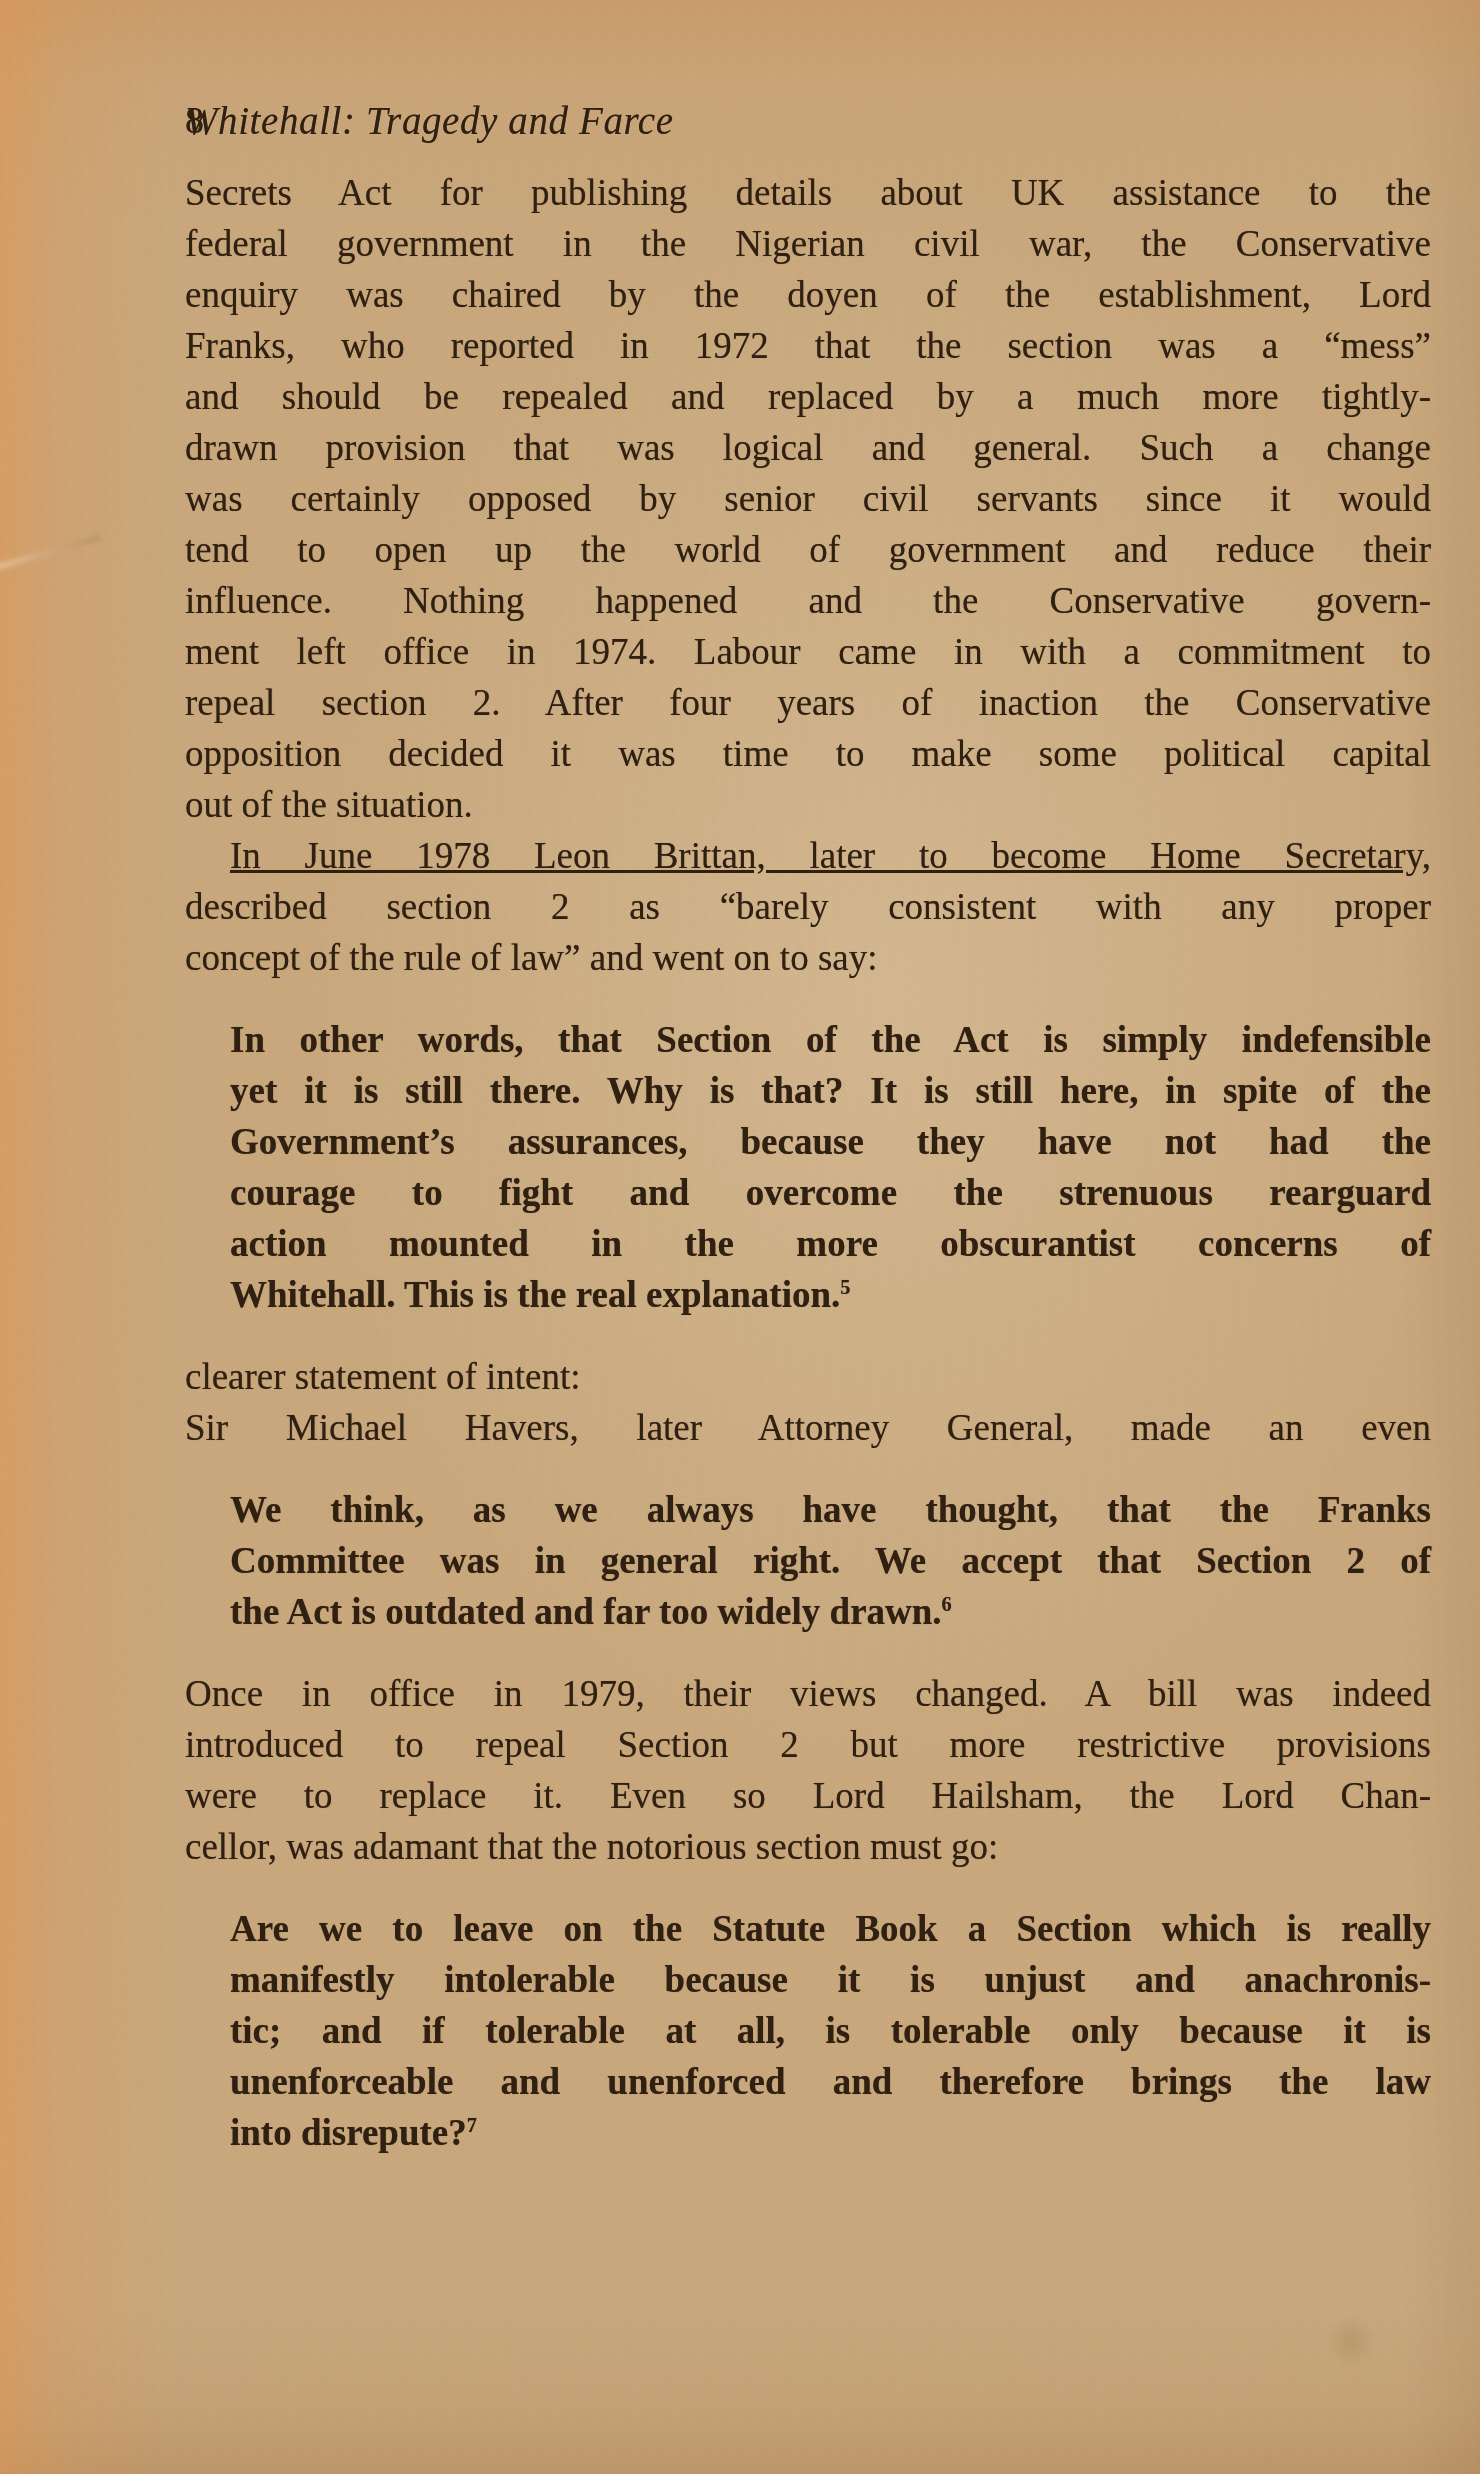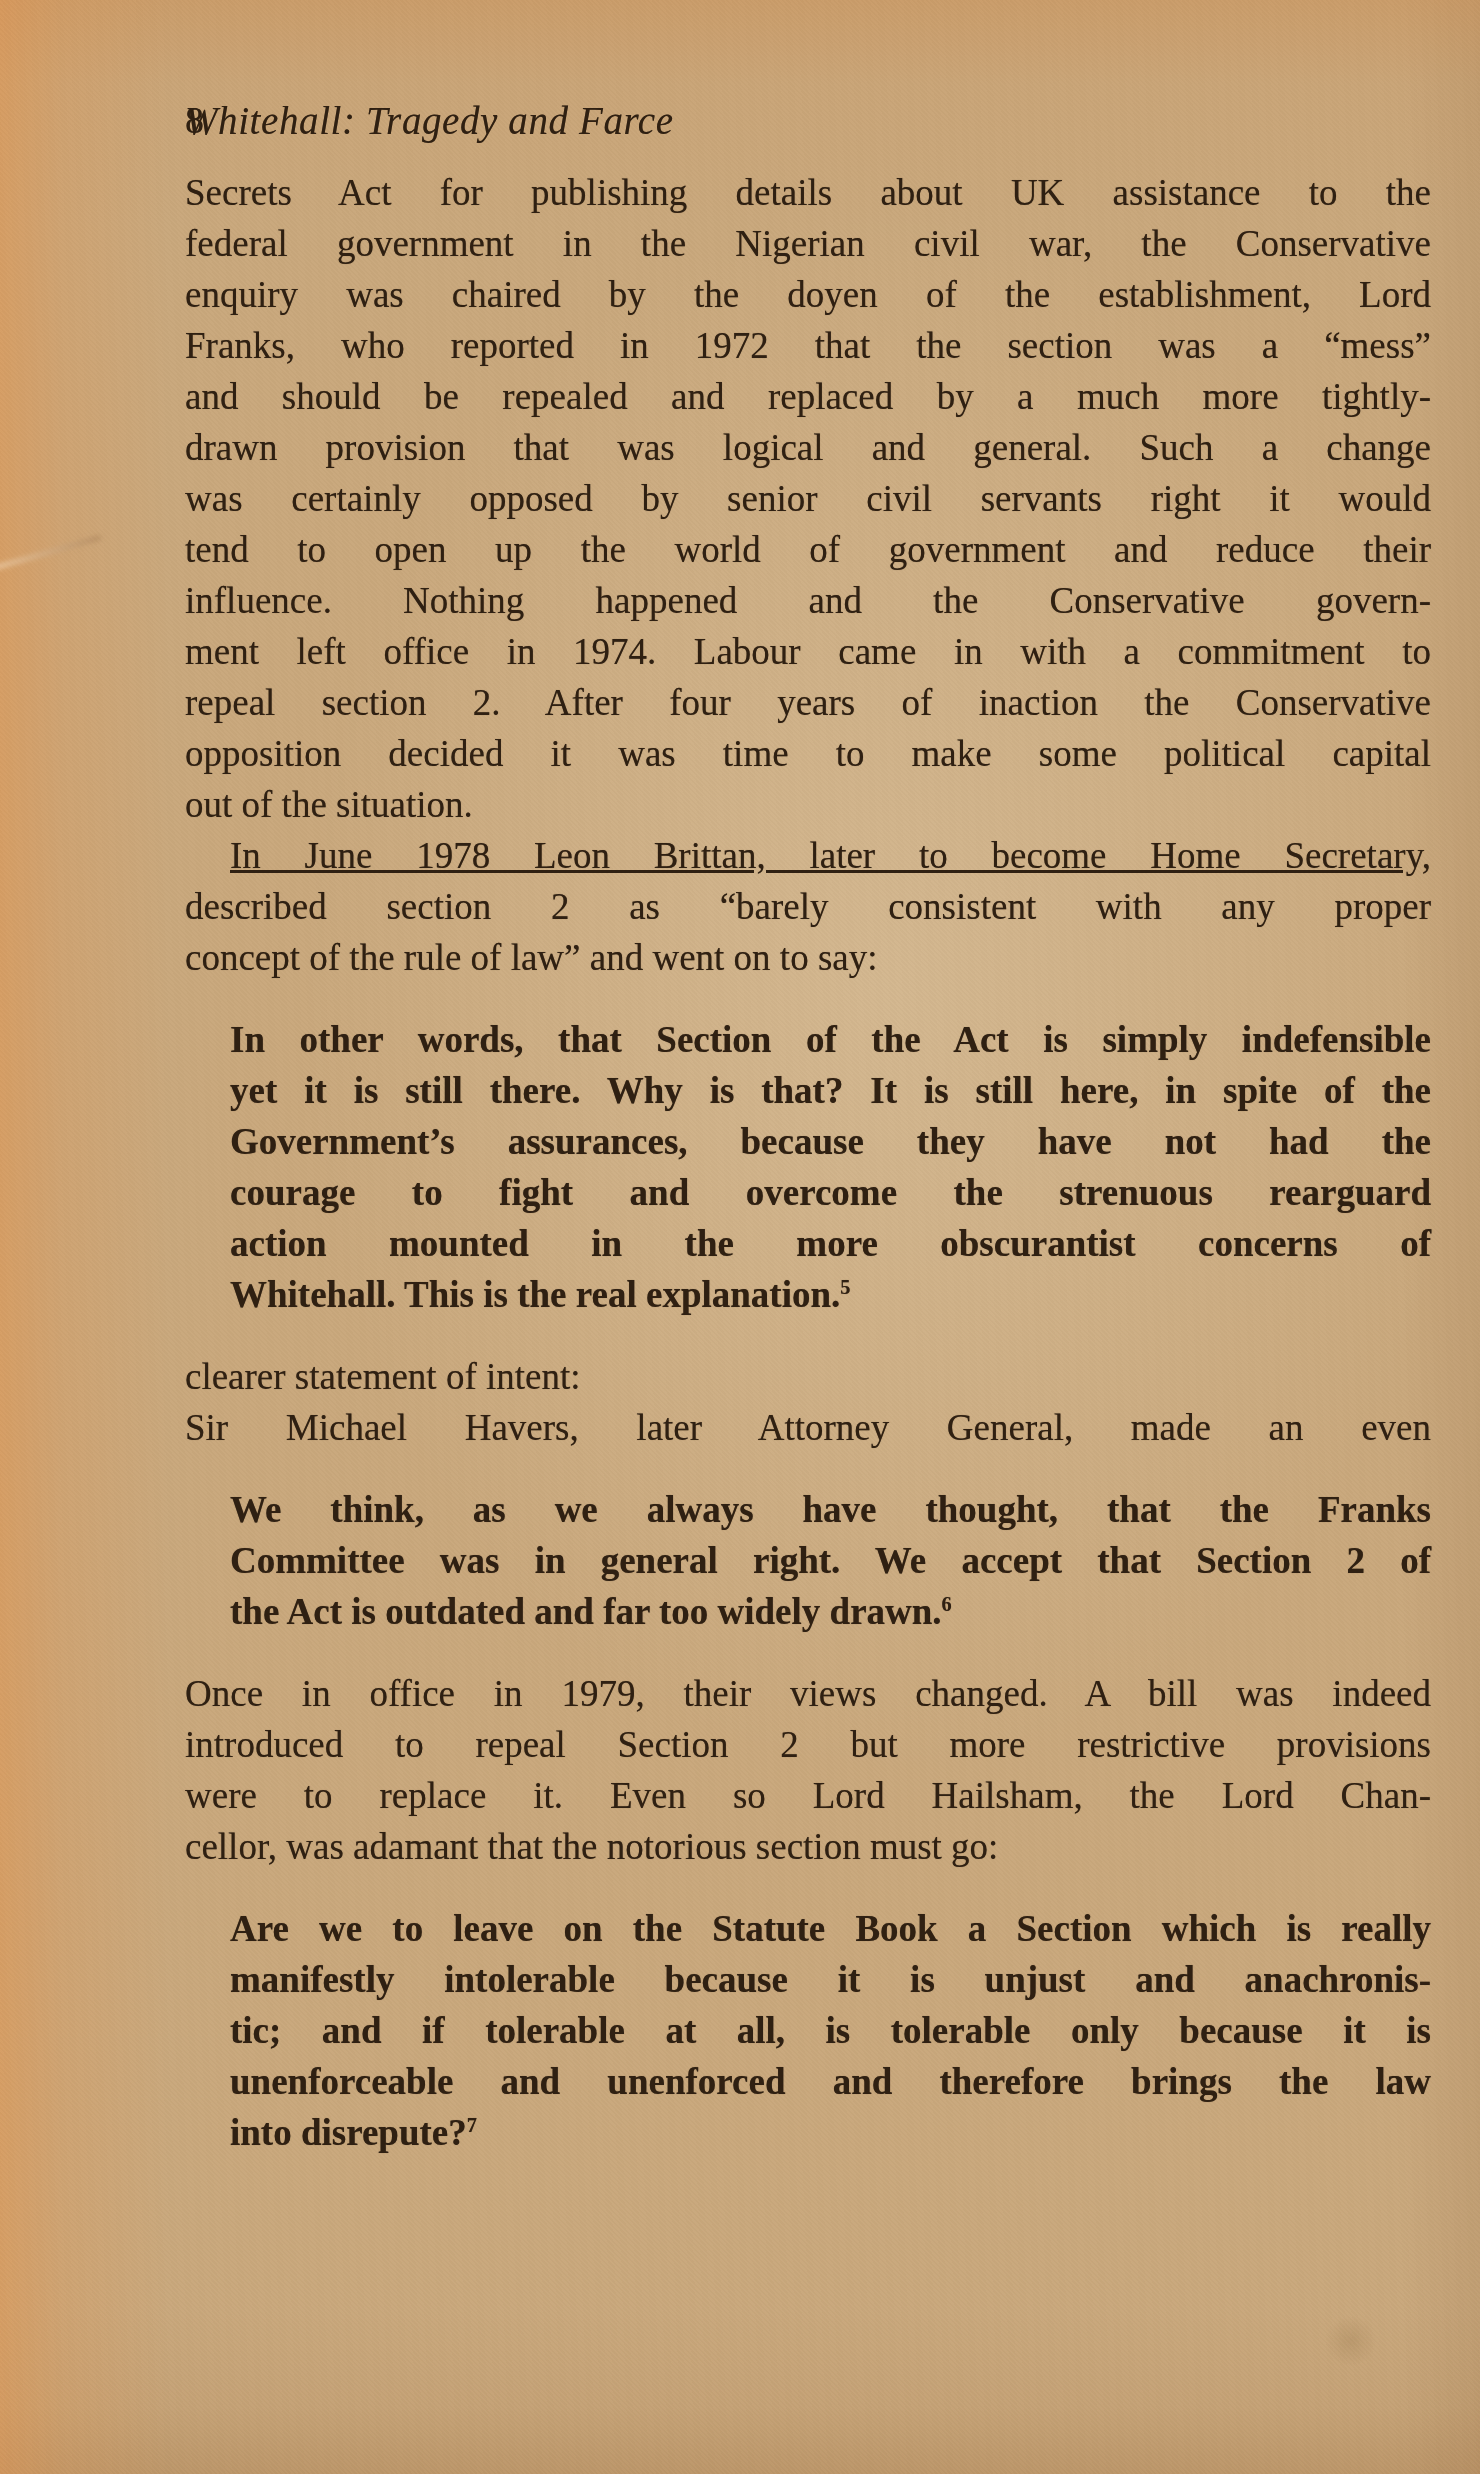--- a/index.html
+++ b/index.html
@@ -103,21 +103,21 @@
     <span class="running-header">Whitehall: Tragedy and Farce</span>
   </div>
   <main class="text-block">
       <div class="para">
         <div class="line">Secrets Act for publishing details about UK assistance to the</div>
         <div class="line">federal government in the Nigerian civil war, the Conservative</div>
         <div class="line">enquiry was chaired by the doyen of the establishment, Lord</div>
         <div class="line">Franks, who reported in 1972 that the section was a “mess”</div>
         <div class="line">and should be repealed and replaced by a much more tightly-</div>
         <div class="line">drawn provision that was logical and general. Such a change</div>
-        <div class="line">was certainly opposed by senior civil servants right it would</div>
+        <div class="line">was certainly opposed by senior civil servants since it would</div>
         <div class="line">tend to open up the world of government and reduce their</div>
         <div class="line">influence. Nothing happened and the Conservative govern-</div>
         <div class="line">ment left office in 1974. Labour came in with a commitment to</div>
         <div class="line">repeal section 2. After four years of inaction the Conservative</div>
         <div class="line">opposition decided it was time to make some political capital</div>
         <div class="line last">out of the situation.</div>
       </div>
       <div class="para">
         <div class="line indent">In June 1978 Leon Brittan, later to become Home Secretary,</div>
         <div class="line">described section 2 as “barely consistent with any proper</div>

